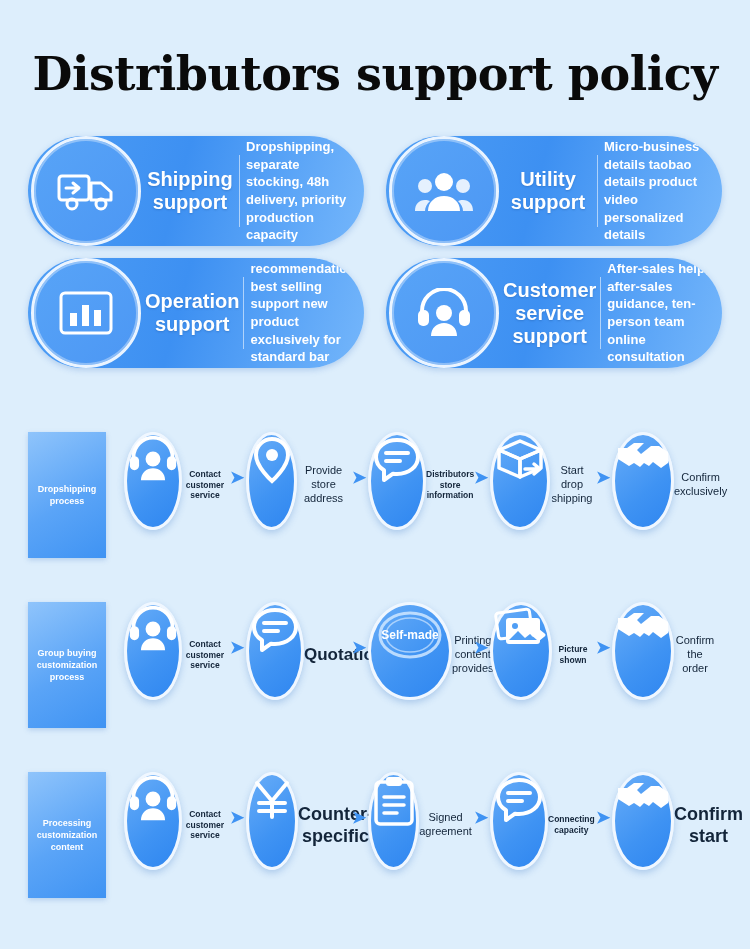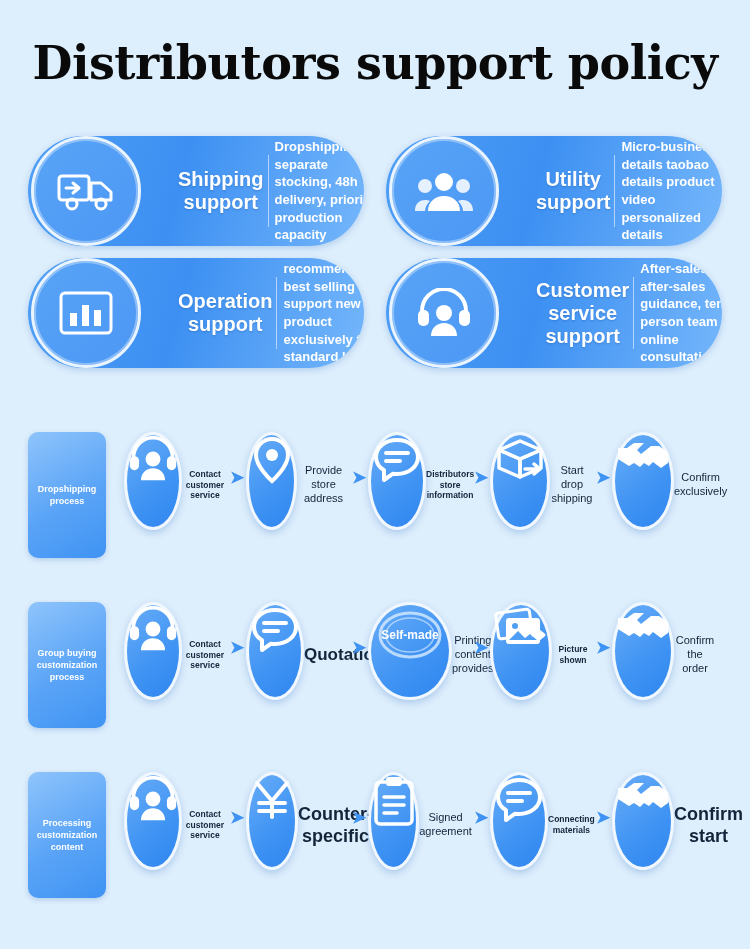--- a/index.html
+++ b/index.html
@@ -9,21 +9,21 @@
     font-family:"Liberation Sans",sans-serif;
     overflow:hidden;
     position:relative;
   }
   .title{
     text-align:center;
     font-size:46px;
     font-weight:bold;
     color:#0a0a0a;
     letter-spacing:-0.5px;
-    padding-top:36px;
+    padding-top:47px;
     font-family:"DejaVu Serif",serif;
   }
 
   
   .cards{
     position:absolute;
     left:28px;top:136px;
     width:694px;
     display:flex;
     flex-wrap:wrap;
@@ -50,21 +50,20 @@
   }
   .card .cardtitle{
     flex:1;
     color:#fff;
     font-size:20px;
     font-weight:bold;
     text-align:center;
     line-height:1.15;
     padding:0 4px;
     text-shadow:0 1px 2px rgba(30,80,150,.35);
-    margin-left:33px;
   }
   .card .sep{
     width:1px;height:72px;
     background:rgba(255,255,255,.55);
     flex:none;
   }
   .card .carddesc{
     width:112px;
     color:#ffffff;
     font-size:13px;
@@ -81,21 +80,21 @@
     width:694px;
     height:150px;
   }
   .row1{top:432px;}
   .row2{top:602px;}
   .row3{top:772px;}
 
   .rowlabel{
     position:absolute;left:0;top:0;
     width:78px;height:126px;
-    border-radius:10px;
+    border-radius:0;
     background:linear-gradient(150deg,#8fc4fb 0%,#5aa4f7 55%,#3f93f3 100%);
     color:#fff;
     font-size:9px;
     font-weight:bold;
     line-height:1.35;
     display:flex;align-items:center;justify-content:center;
     text-align:center;
     padding:0 6px;
     box-sizing:border-box;
     box-shadow:0 2px 5px rgba(60,120,200,.25);
@@ -380,21 +379,21 @@
     </div>
     <div class="arrow">➤</div>
 
     <div class="step">
       <div class="bubble">
         <svg width="52" height="48" viewBox="0 0 52 48">
           <path d="M26 5C14 5 5 12.5 5 22c0 5.5 3 10.2 8 13.3V45l9-6.3c1.3.2 2.6.3 4 .3 12 0 21-7.5 21-17S38 5 26 5z" fill="none" stroke="#fff" stroke-width="4" stroke-linejoin="round"></path>
           <path d="M15 18h22M15 26h14" stroke="#fff" stroke-width="4" stroke-linecap="round"></path>
         </svg>
       </div>
-      <div class="steplabel s-small">Connecting materials</div>
+      <div class="steplabel s-small">Connecting capacity</div>
     </div>
     <div class="arrow">➤</div>
 
     <div class="step">
       <div class="bubble">
         <svg width="56" height="40" viewBox="0 0 56 40">
           <path d="M3 13h9l7-5h10l-7 7 4 4 10-8h8l9 6v11l-7 5-8-6-4 4-5-3-4 4-6-4-5 3-11-7z" fill="#fff"></path>
         </svg>
       </div>
       <div class="steplabel s-big">Confirm start</div>

